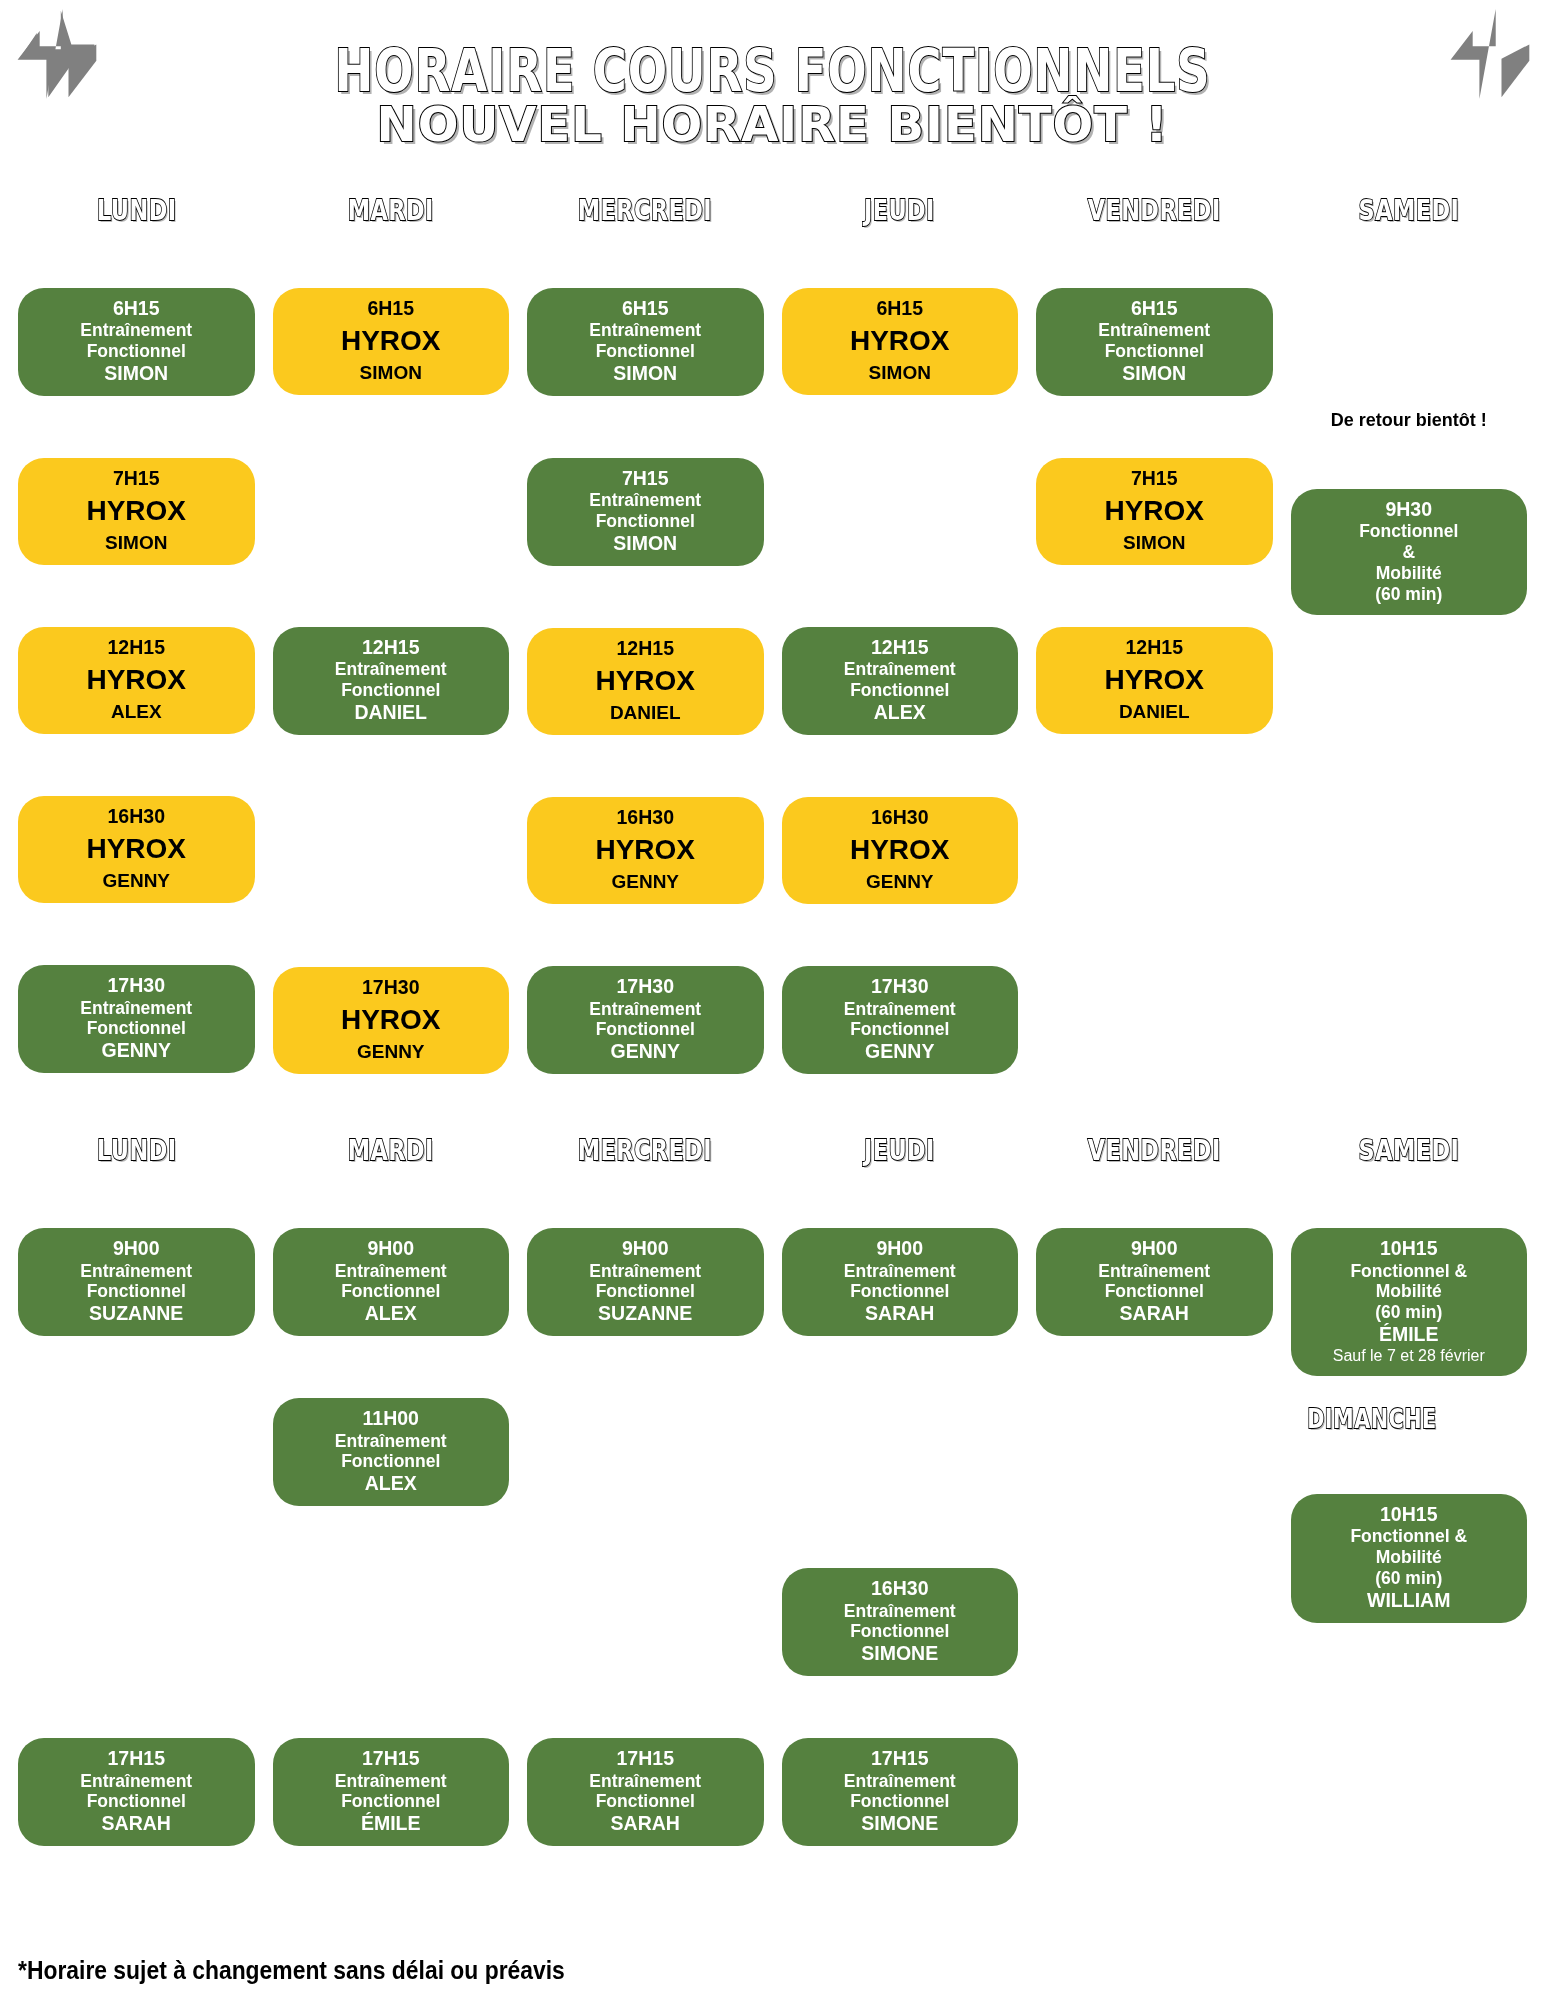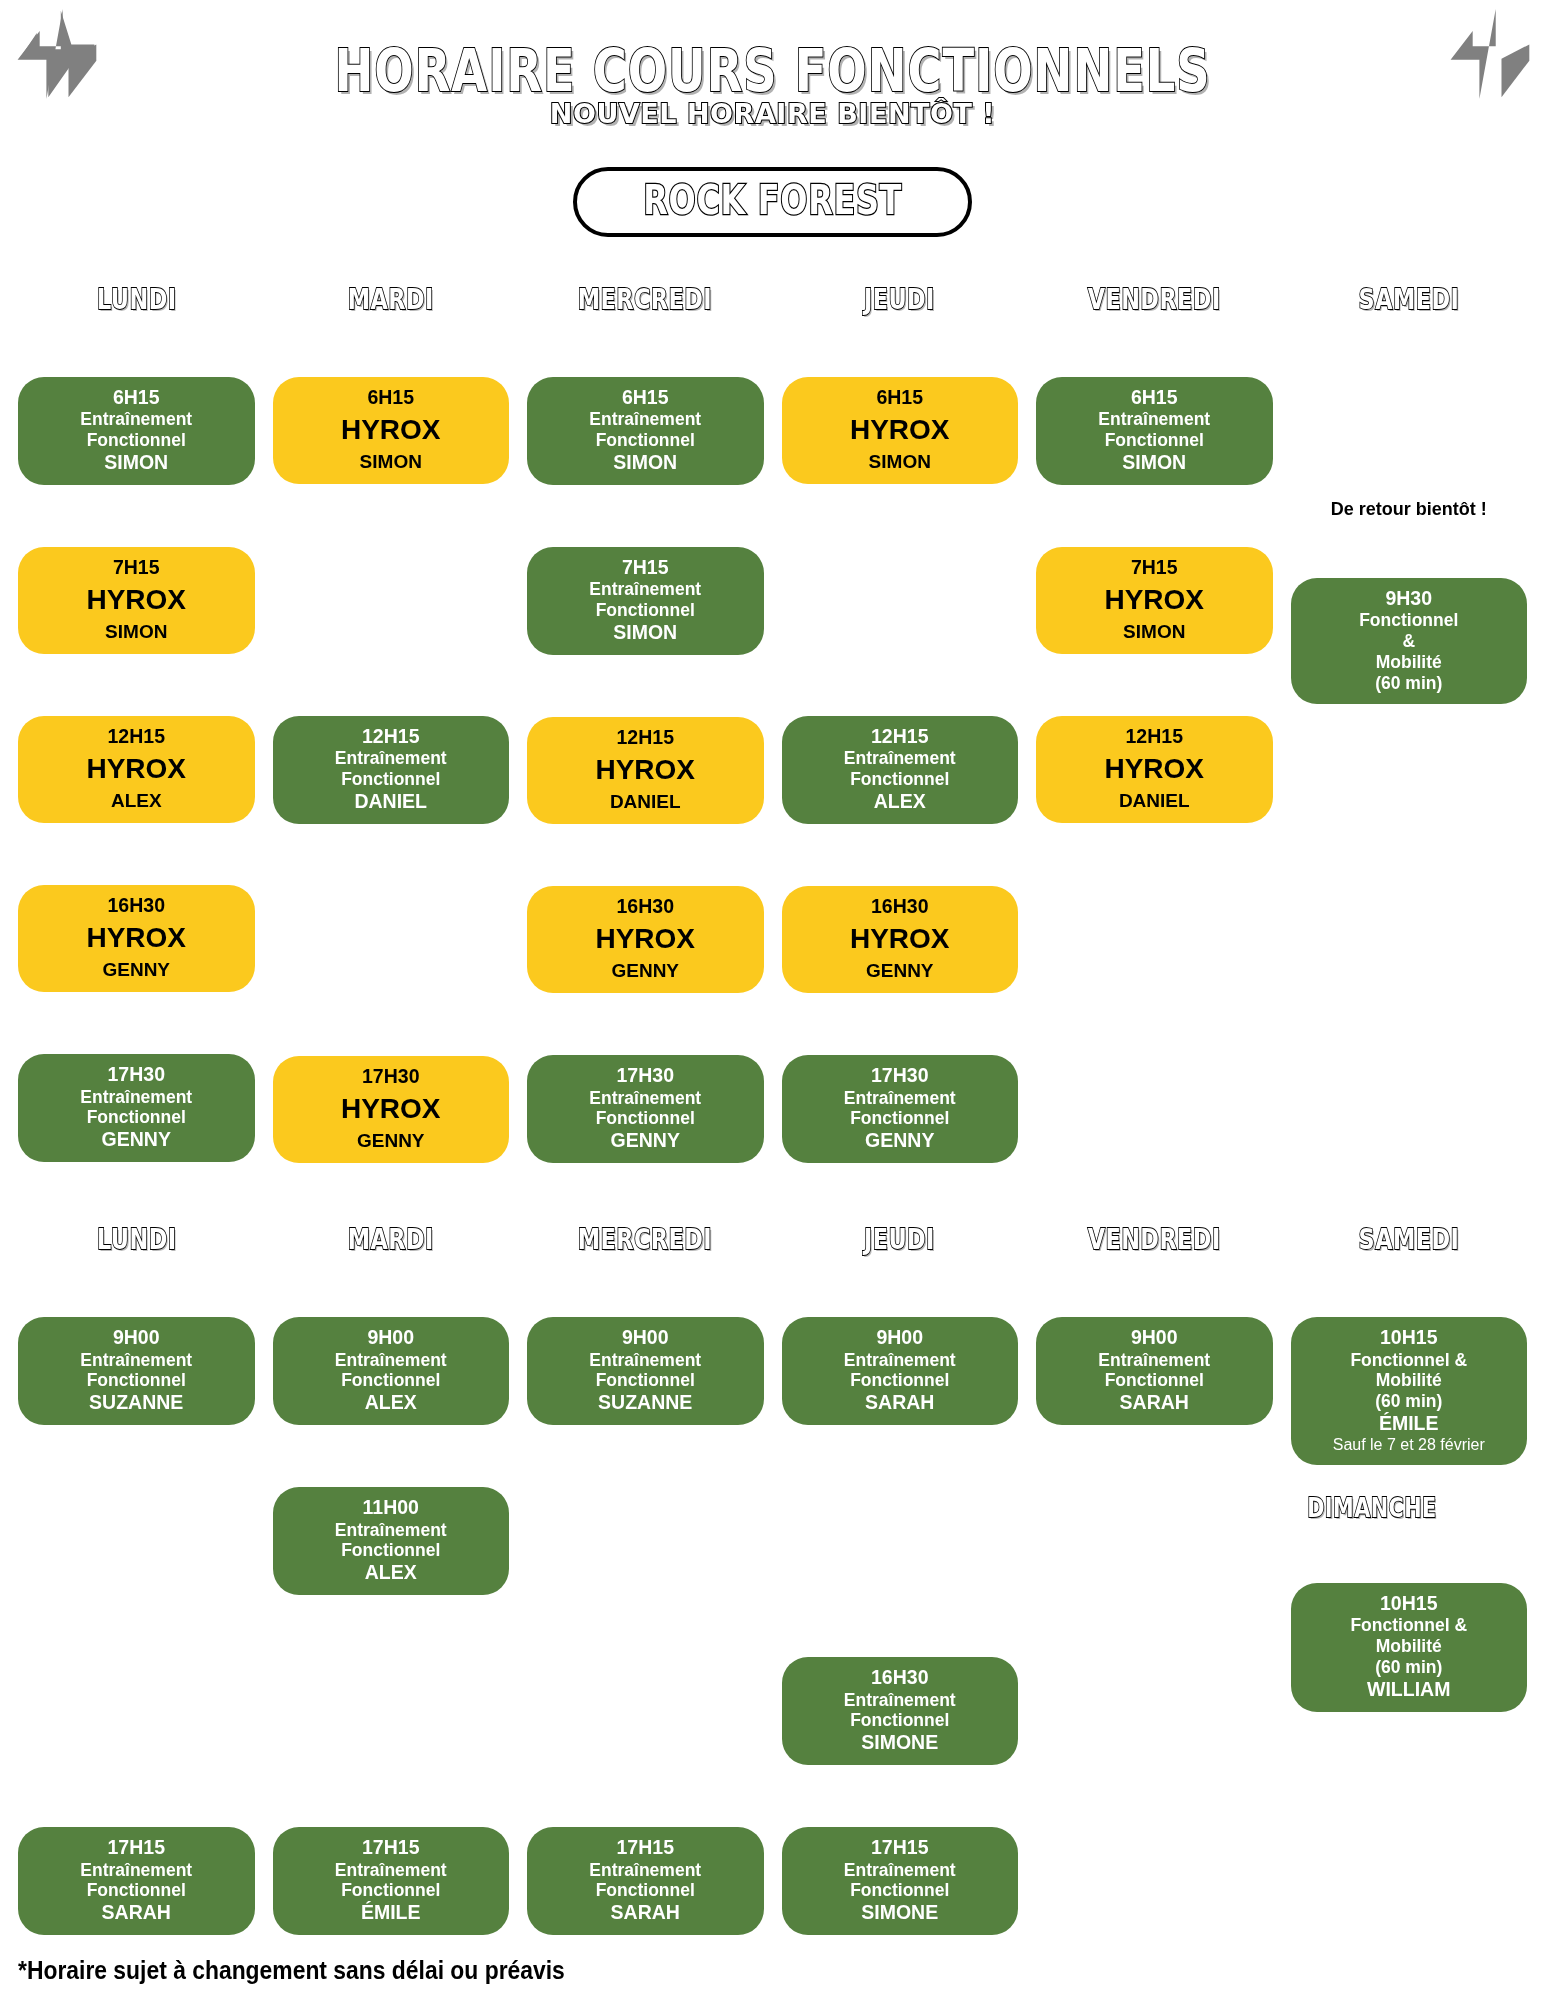--- a/index.html
+++ b/index.html
@@ -42,21 +42,21 @@
     transform: scaleX(0.80);
     transform-origin: center center;
     white-space: nowrap;
   }
 
   .main-title {
     font-size: 58px;
     line-height: 1;
   }
   .sub-title {
-    font-size: 27px;
+    font-size: 48px;
     line-height: 1;
     margin-top: 14px;
   }
   .sub-title-wrap { text-align: center; }
 
   
   .location-wrap {
     display: flex;
     justify-content: center;
   }
@@ -169,25 +169,20 @@
       <polygon points="63,55 92,40 92,57 63,95" fill="#808080"></polygon>
     </svg>
   </div>
 </div>
 
 <div class="sub-title-wrap">
   <span class="stencil sub-title">NOUVEL HORAIRE BIENTÔT !</span>
 </div>
 
 <div id="sections-root">
-    <div class="location-wrap" style="margin-top: 40px;">
-      <div class="location-pill">
-        <span class="stencil">ROCK FOREST</span>
-      </div>
-    </div>
     <div class="grid" style="margin-top: 46px;">
       <div class="col">
         <div class="day-head"><span class="stencil">LUNDI</span></div>
         <div class="slot">
           <div class="card green">
             <span class="time">6H15</span>
             <span class="activity">Entraînement<br>Fonctionnel</span>
             <span class="coach">SIMON</span>
           </div>
         </div>

